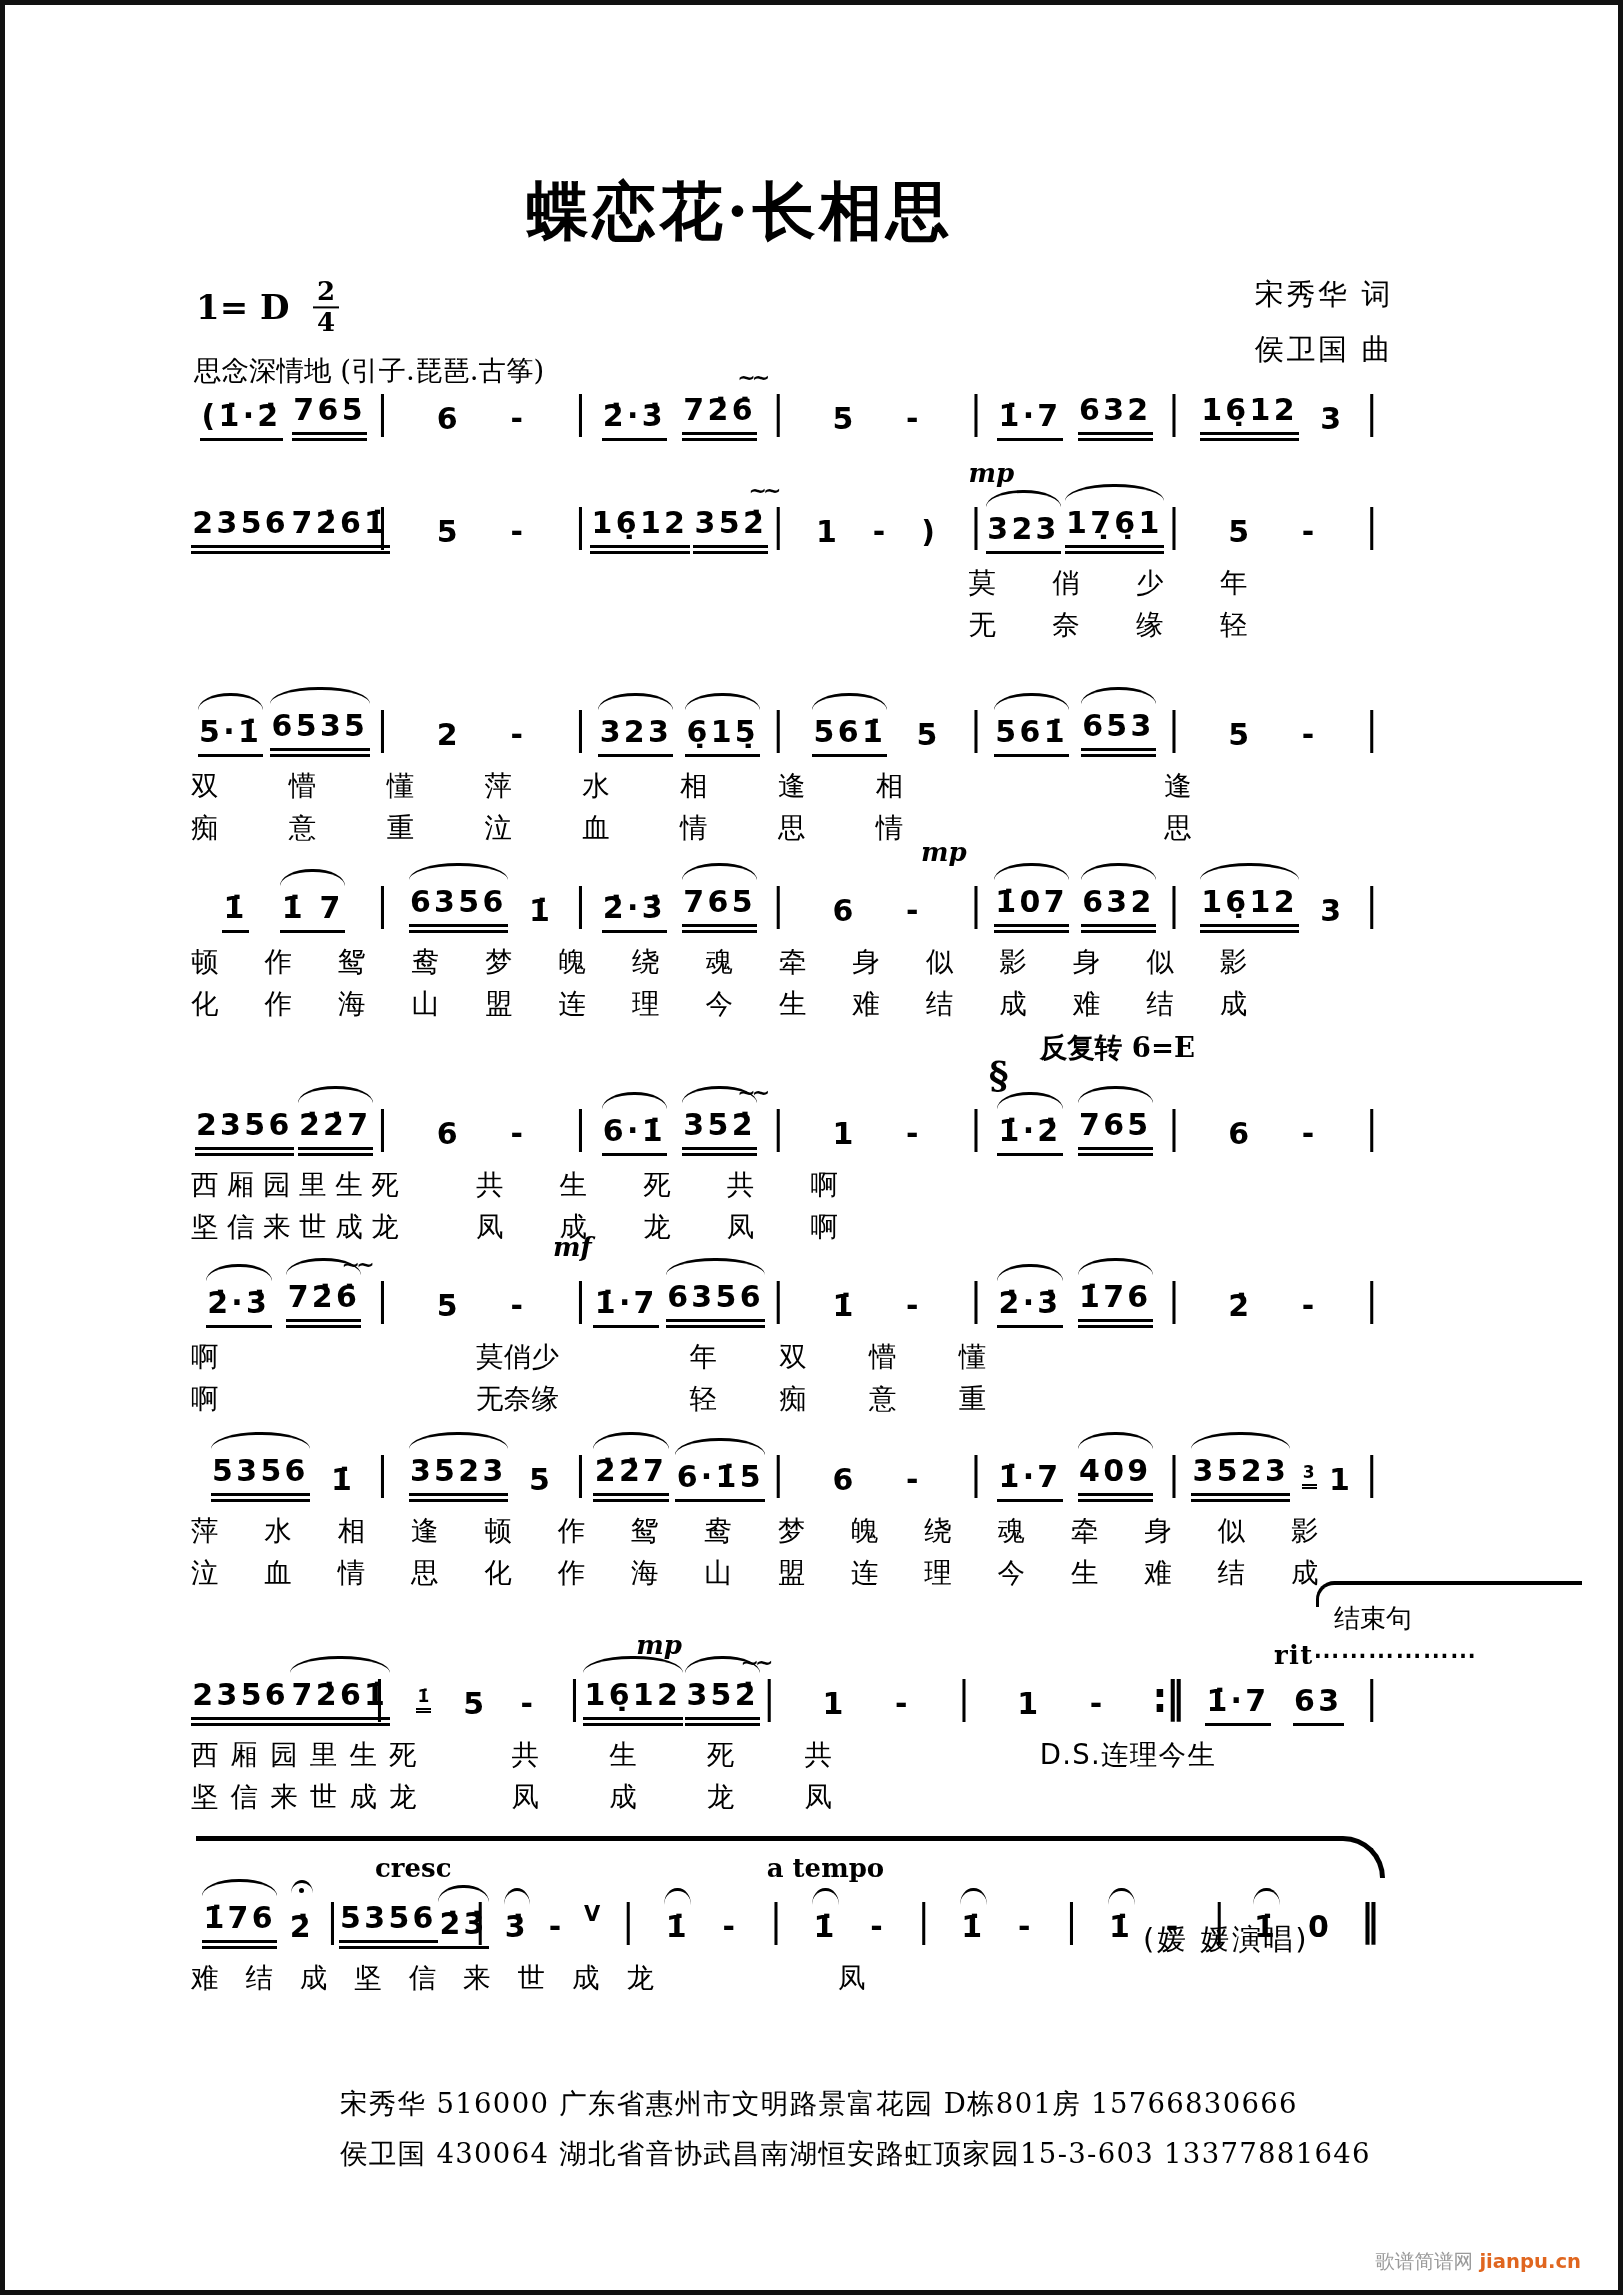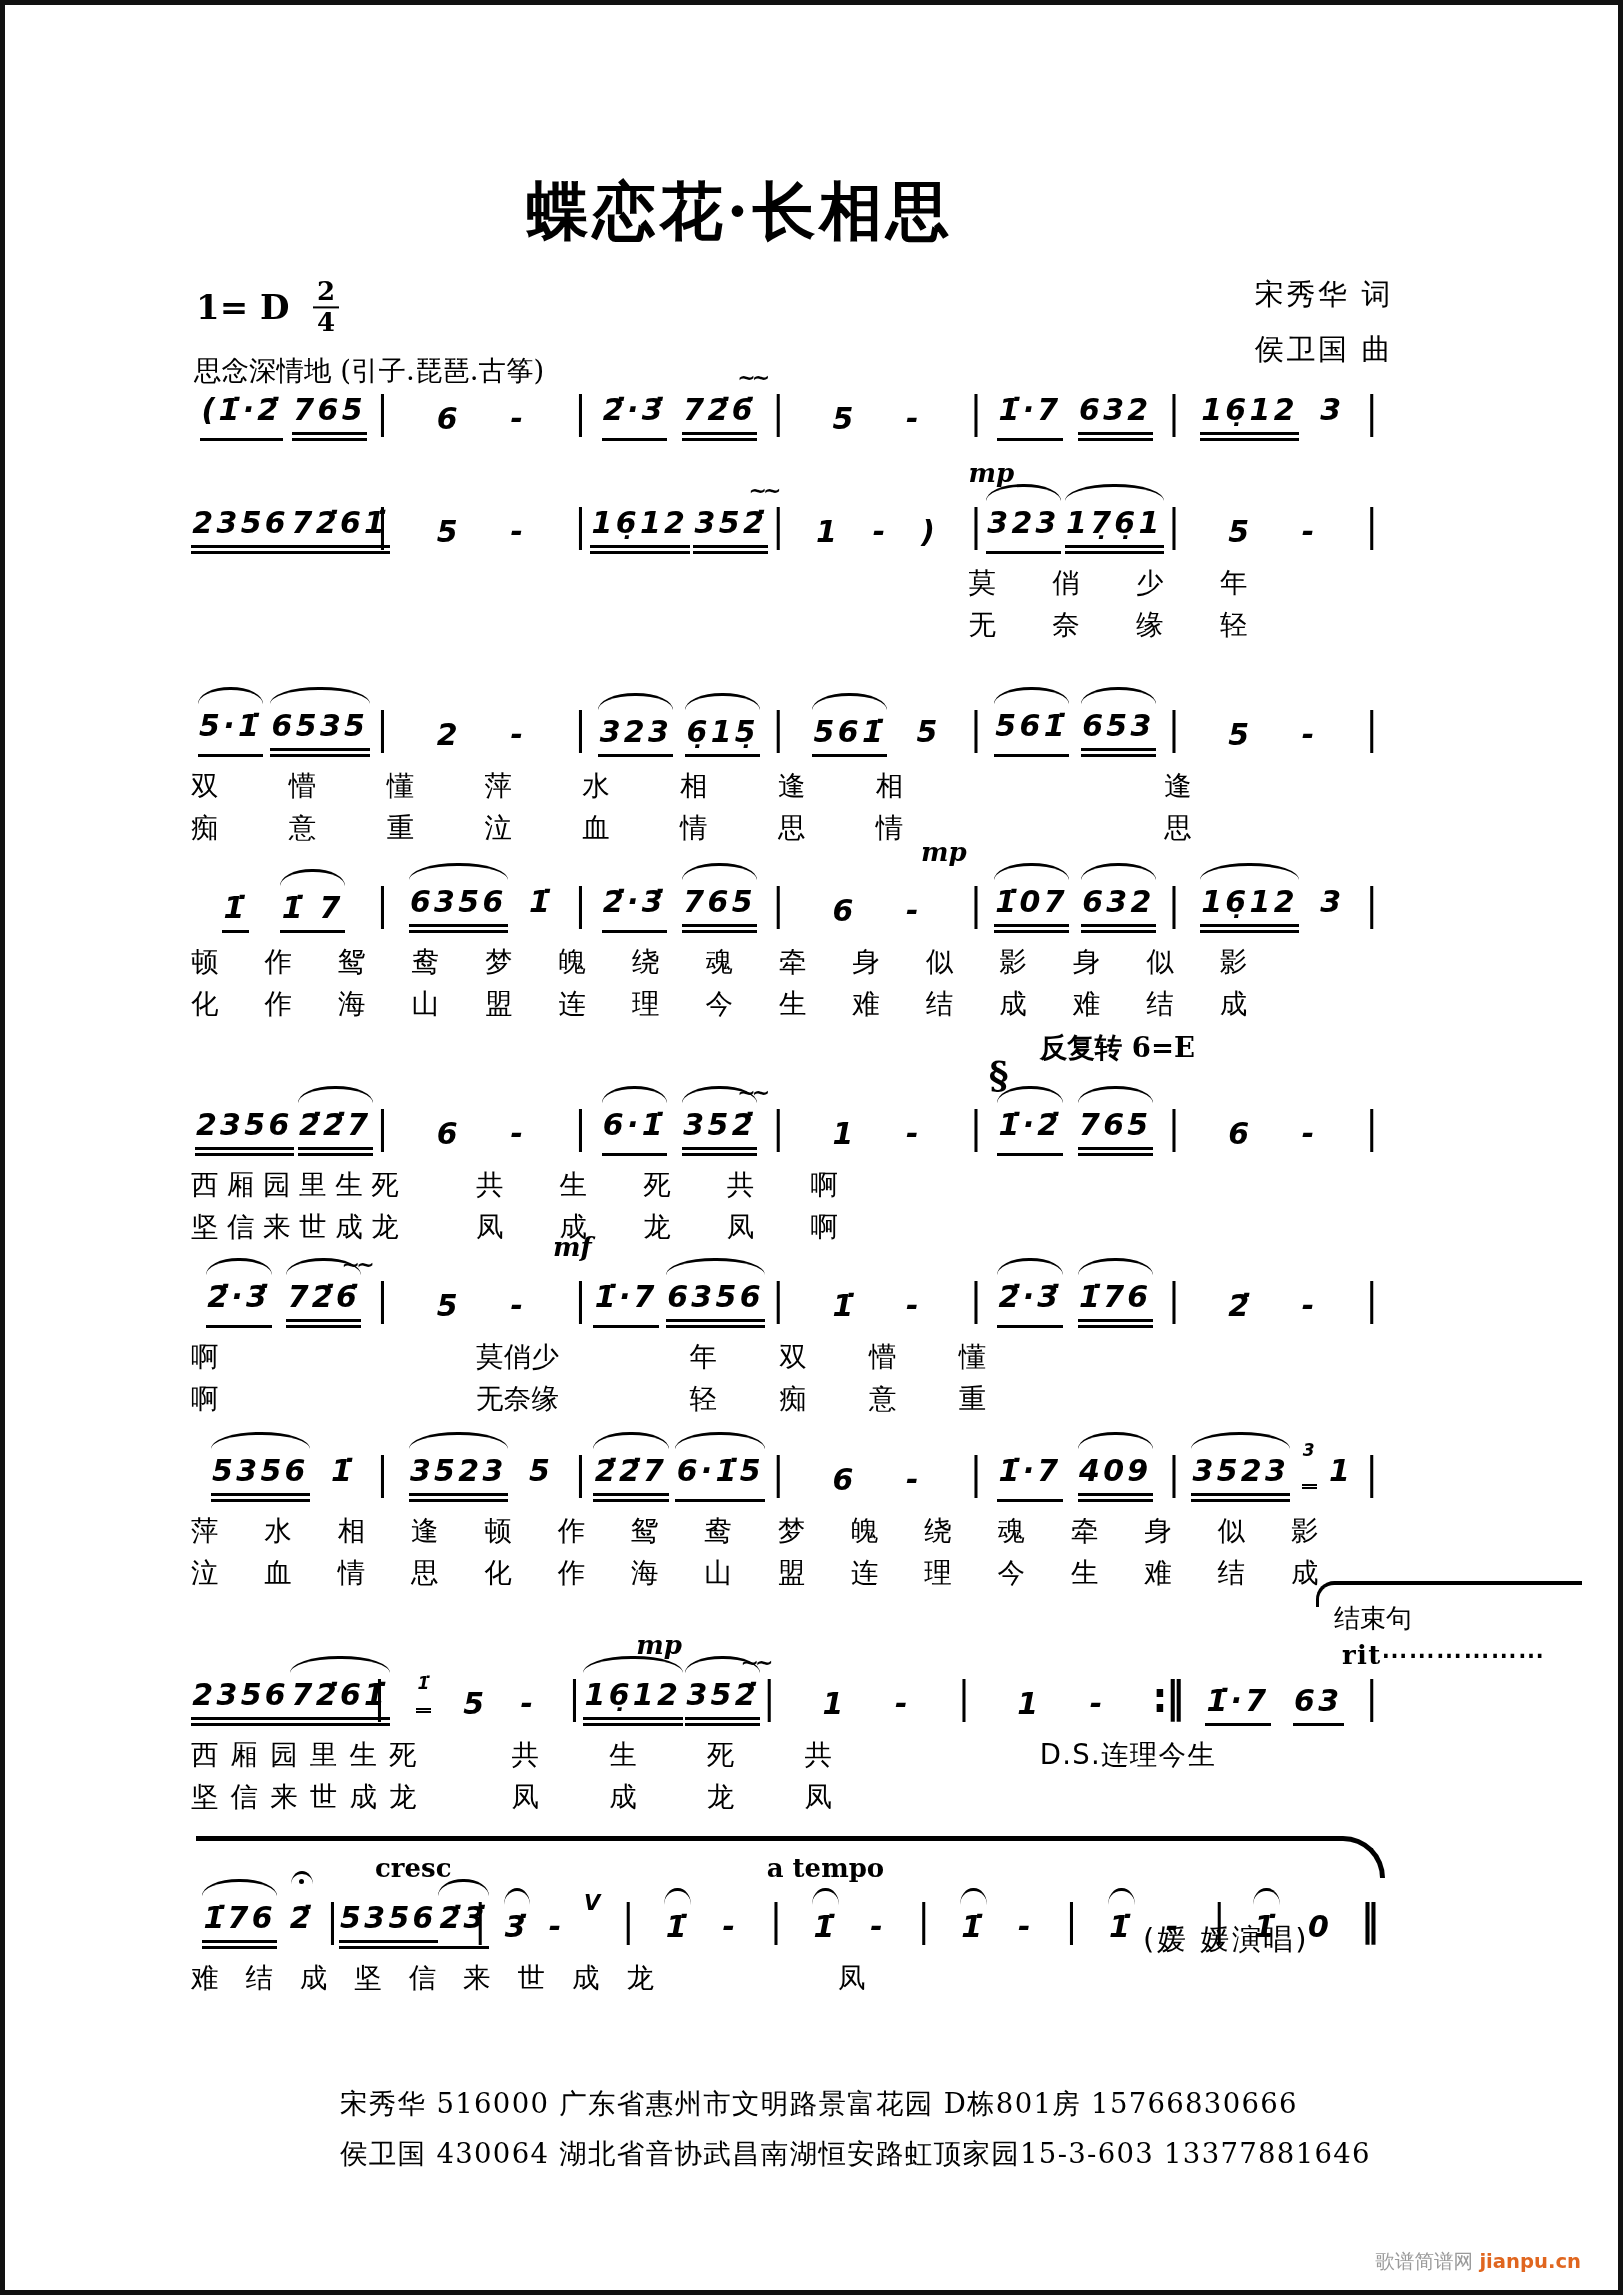--- a/index.html
+++ b/index.html
@@ -14,21 +14,21 @@
   #keysig{position:absolute;left:196px;top:281px;font:bold 34px "DejaVu Serif",serif;}
   #keysig .frac{display:inline-block;vertical-align:middle;margin-left:11.8px;text-align:center;
                 font:bold 26px "DejaVu Serif",serif;line-height:1.02;transform:translateY(-2.6px);}
   #keysig .frac .num{display:block;border-bottom:2.6px solid #000;padding:0 3.9px 1.3px;}
   #keysig .frac .den{display:block;padding-top:1.3px;}
   #mood{position:absolute;left:194px;top:353px;font:27.5px "DejaVu Serif",serif;}
   
   #music{position:absolute;left:191px;top:0;width:1187px;}
   .mline{position:absolute;left:0;width:100%;}
   .notes{display:flex;align-items:flex-end;font-weight:bold;font-size:30px;}
-  .measure{flex:1;display:flex;justify-content:space-evenly;min-width:0;font-style:italic;}
+  .measure{flex:1;display:flex;justify-content:space-evenly;align-items:flex-end;min-width:0;}
   .bar{font-size:37px;font-weight:400;padding-bottom:5.2px;transform:scaleY(1.15);}
   .bar.thick{font-weight:bold;letter-spacing:-1.3px;}
   .g{position:relative;letter-spacing:3.3px;padding:0 1.3px 4.6px;white-space:nowrap;}
   .u0{border-bottom:none;}
   .u1{border-bottom:3.3px solid #000;}
   .u2{border-bottom:9.2px double #000;}
   .slur::before{content:"";position:absolute;left:0;right:0;top:-21px;height:14.4px;
     border-top:3.3px solid #000;border-radius:50%/100% 100% 0 0;}
   .tr::after{content:"~~";position:absolute;top:-27.5px;right:-9.2px;font-size:22px;
     font-weight:bold;letter-spacing:-3.9px;}
@@ -42,21 +42,21 @@
   .anno{position:absolute;top:-47px;font:italic bold 26px "DejaVu Serif",serif;white-space:nowrap;}
   .anno.segno{font-style:normal;font-size:38px;top:-55px;}
   .anno.mark-cn{font-style:normal;font-family:"DejaVu Serif",serif;font-weight:bold;font-size:27.5px;top:-77px;}
   .anno.plain{font-style:normal;}
   .lyr{position:absolute;font:27.5px "DejaVu Sans",sans-serif;white-space:nowrap;letter-spacing:1.3px;}
   .lyr.sp{display:flex;justify-content:space-between;letter-spacing:0;}
   
   #ending{position:absolute;left:1316px;top:1581px;width:263px;height:22px;
           border-top:4.6px solid #000;border-left:3.9px solid #000;border-top-left-radius:18.3px;}
   #ending-label{position:absolute;left:1334px;top:1601px;font:26px "DejaVu Serif",serif;}
-  #rit{position:absolute;left:1342px;top:1640px;font:bold 26px "DejaVu Serif",serif;letter-spacing:1.3px;}
+  #rit{position:absolute;left:1274px;top:1640px;font:bold 26px "DejaVu Serif",serif;letter-spacing:1.3px;}
   #bigtie{position:absolute;left:196px;top:1836px;width:1184px;height:37px;
           border-top:5.2px solid #000;border-right:5.2px solid #000;border-top-right-radius:46px;}
   #performer{position:absolute;left:1143px;top:1920px;font:29px "DejaVu Sans",sans-serif;letter-spacing:2.6px;}
   
   .footer{position:absolute;left:340px;font:27.5px "DejaVu Serif",serif;letter-spacing:1.3px;white-space:nowrap;}
   #footer1{top:2086px;} #footer2{top:2136px;}
   #watermark{position:absolute;right:42px;top:2248px;font:19.6px "DejaVu Sans",sans-serif;color:#9a9a9a;}
   #watermark b{color:#e0661f;font-weight:bold;}
 </style>
 </head>

